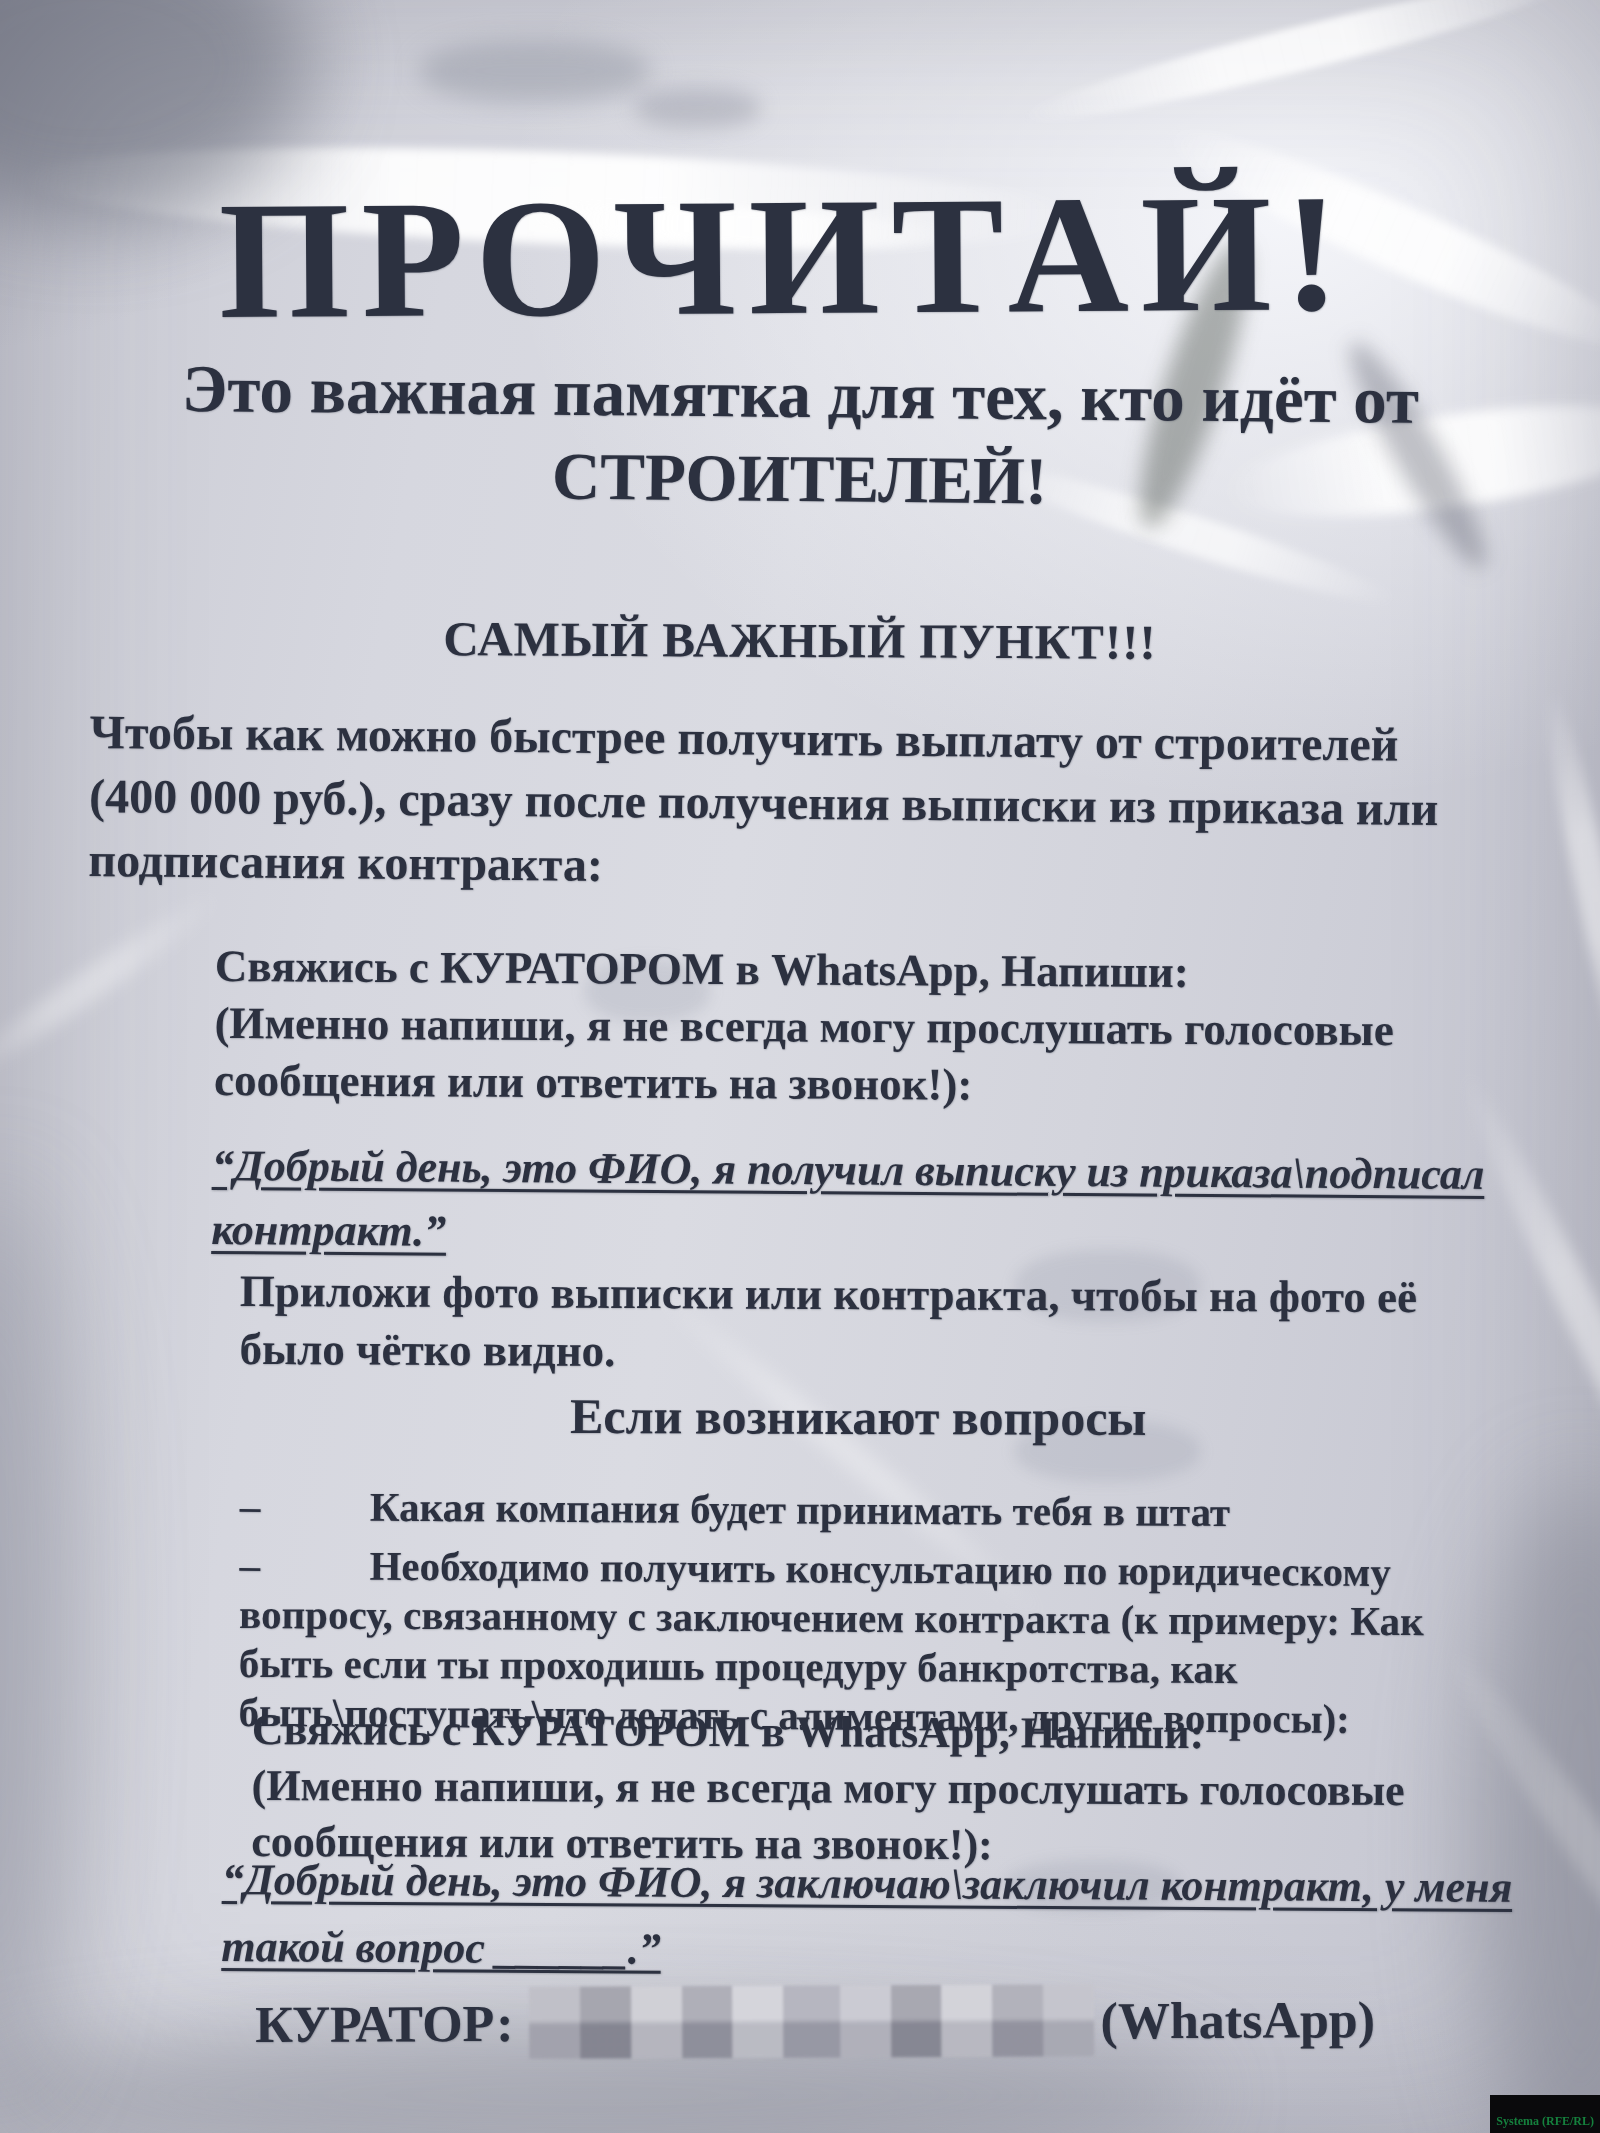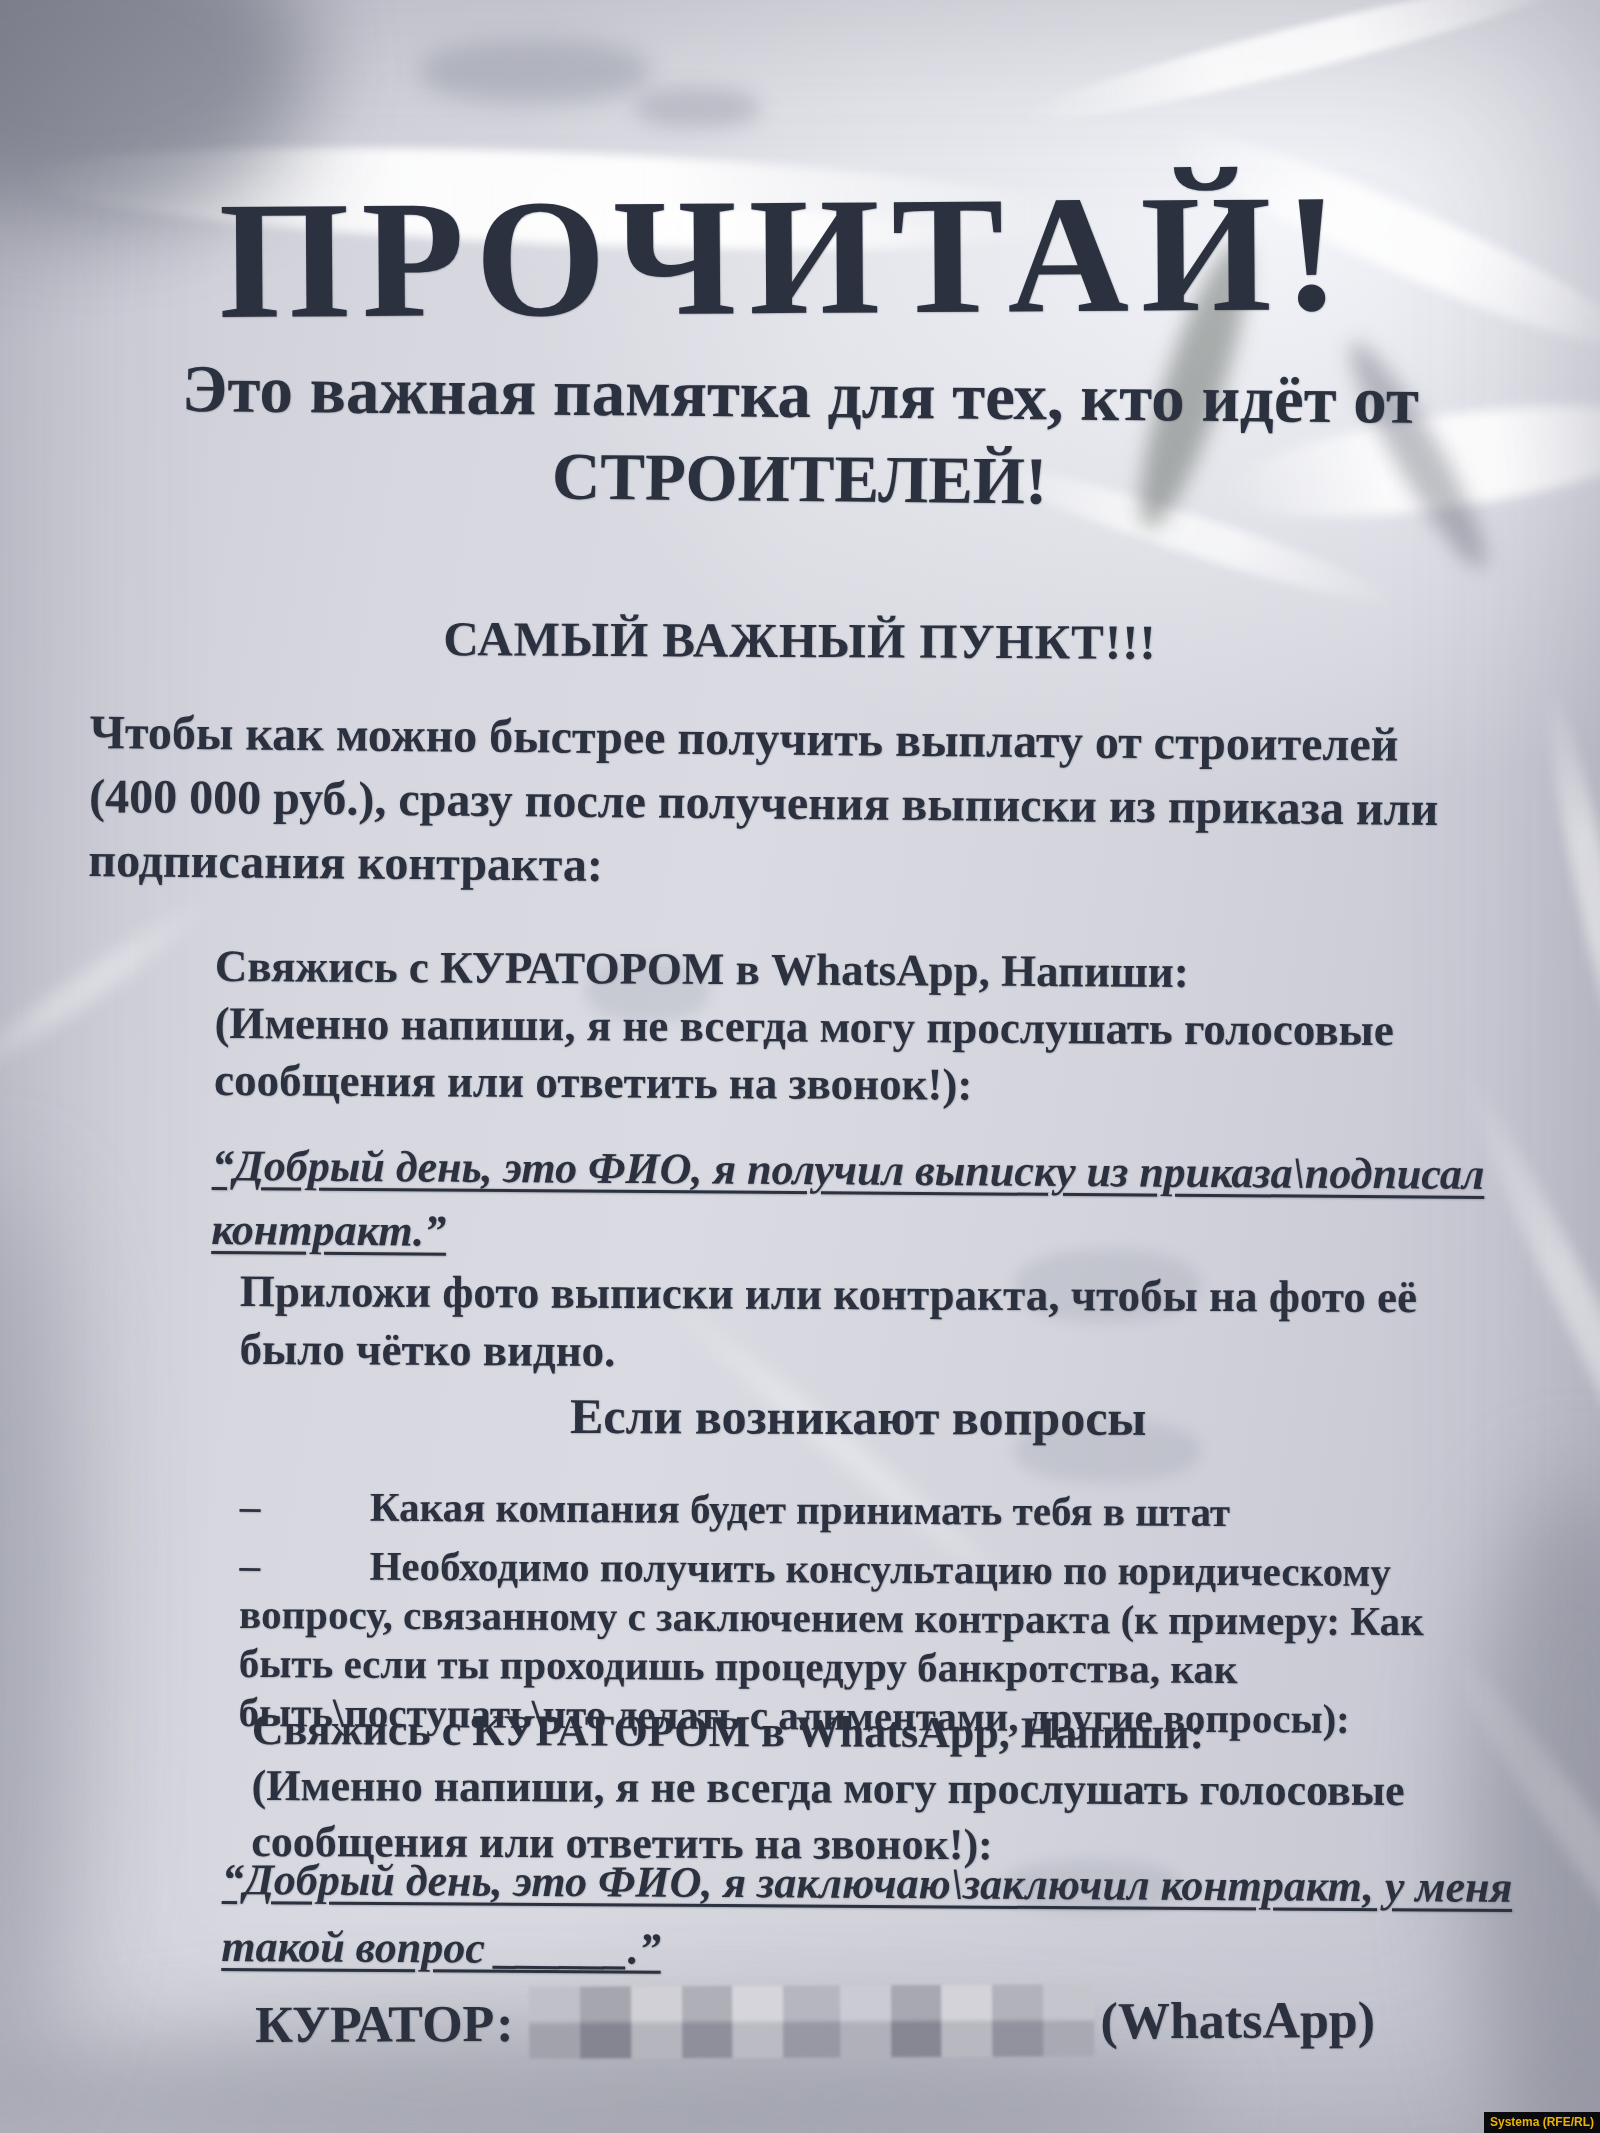--- a/index.html
+++ b/index.html
@@ -63,23 +63,23 @@
   .quote2{left:222px;top:1846px;font-size:44px;line-height:67px;transform:rotate(.35deg);transform-origin:left top;}
   .curator{left:255px;top:1988px;font-size:52px;transform:rotate(-.25deg);transform-origin:left top;}
   .redacted{
     display:inline-block;width:565px;height:72px;vertical-align:-18px;margin:0 6px 0 16px;border-radius:2px;
     background-image:
       linear-gradient(180deg,rgba(255,255,255,.22) 0 46%,rgba(55,58,72,.10) 54% 100%),
       linear-gradient(90deg,#aeaeb8 0 9%,#8d8d99 9% 18%,#c3c3cb 18% 27%,#9898a4 27% 36%,#c9c9d1 36% 45%,#a2a2ae 45% 55%,#bdbdc7 55% 64%,#8f8f9b 64% 73%,#c6c6ce 73% 82%,#9c9ca8 82% 91%,#b5b5bf 91% 100%);
     filter:blur(1.5px);
   }
   .watermark{
-    position:absolute;right:0;bottom:0;background:#0a0a0c;color:#eab308;
-    font-family:Liberation Sans, sans-serif;font-weight:bold;font-size:12px;
-    padding:3px 6px 4px;white-space:nowrap;letter-spacing:0;
+    position:absolute;right:0;bottom:0;background:#0a0a0c;color:#15803d;
+    font-family:Liberation Serif, serif;font-weight:bold;font-size:12px;
+    padding:19px 6px 4px;white-space:nowrap;letter-spacing:0;
   }
 </style>
 </head>
 <body>
 
 <div class="stage">
 
   <div class="fx streak s1"></div>
   <div class="fx streak s2"></div>
   <div class="fx streak s3"></div>

